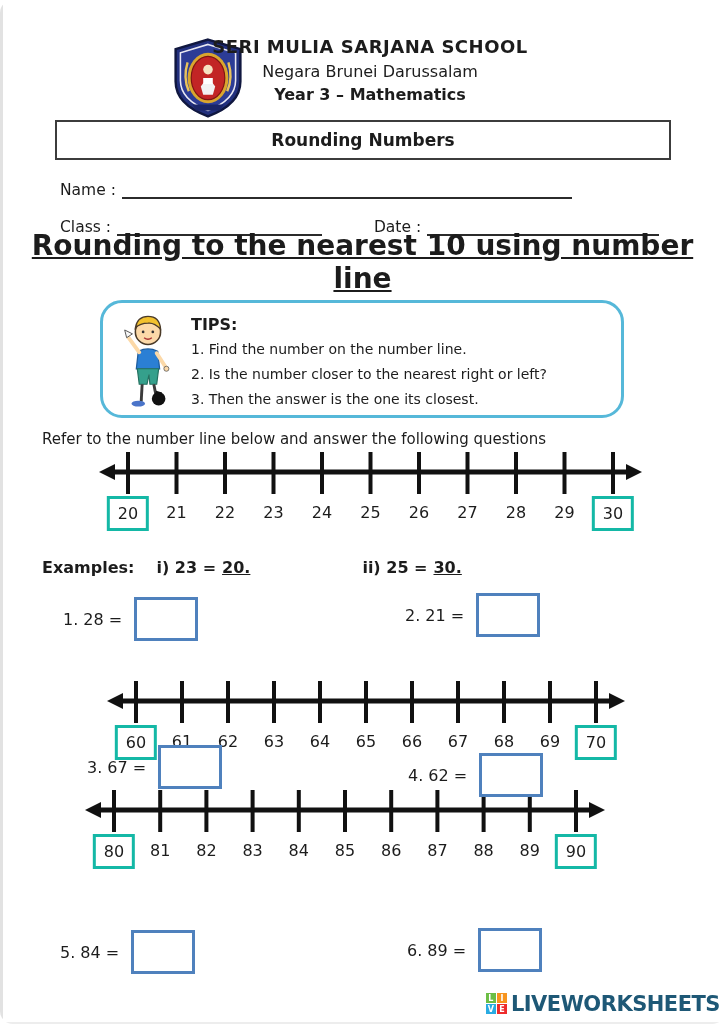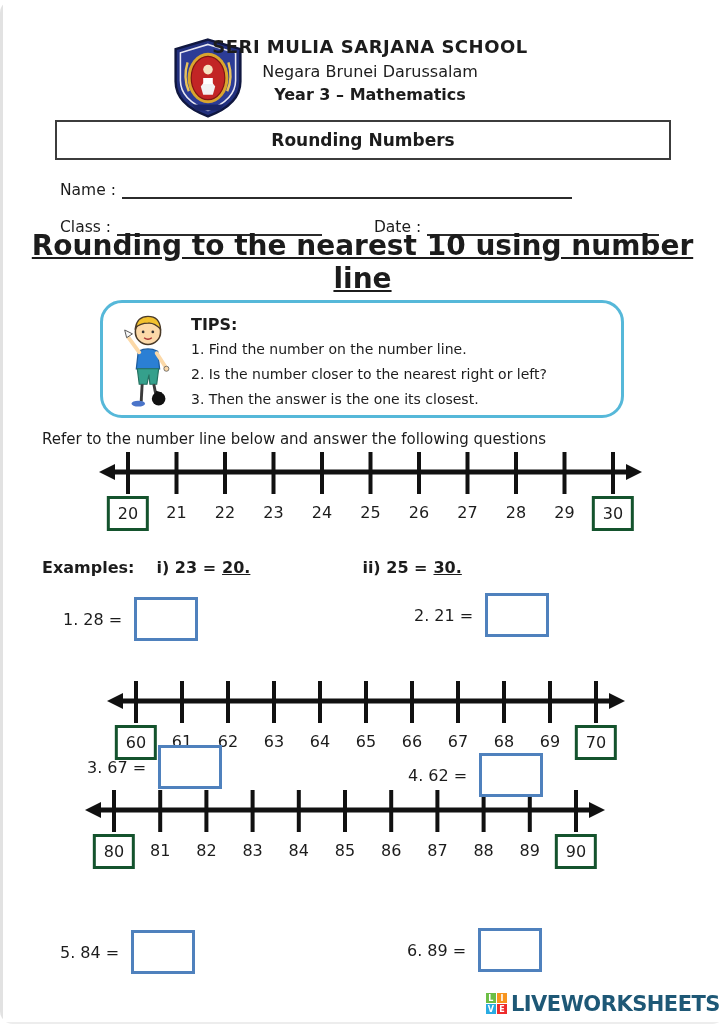--- a/index.html
+++ b/index.html
@@ -46,35 +46,35 @@
 
   .instruction { position:absolute; left:42px; top:430px; font-size:15px; }
 
   
   .numberline { position:absolute; height:100px; }
   .nl-label {
     position:absolute; top:53px; transform:translateX(-50%);
     font-size:16px; white-space:nowrap;
   }
   .nl-label.boxed {
-    top:46px; border:3px solid #14532d; background:#fff; padding:5px 8px;
+    top:46px; border:3px solid #14b8a6; background:#fff; padding:5px 8px;
   }
 
   
   .examples-row { position:absolute; left:42px; top:558px; display:flex; align-items:baseline; font-size:16px; font-weight:bold; }
   .examples-item1 { margin-left:22px; }
   .examples-item2 { margin-left:112px; }
   .example-answer { text-decoration:underline; margin-left:6px; }
 
   
   .q-block { position:absolute; display:flex; align-items:center; height:50px; }
   .q-label { font-size:16px; margin-right:12px; white-space:nowrap; }
   .answer-box { width:64px; height:44px; border:3px solid #4F81BD; background:#fff; box-sizing:border-box; }
   .q1 { left:63px;  top:594px; }
-  .q2 { left:414px; top:590px; }
+  .q2 { left:405px; top:590px; }
   .q3 { left:63px;  top:742px;margin-left:24px; }
   .q4 { left:408px; top:750px; }
   .q5 { left:60px;  top:927px; }
   .q6 { left:407px; top:925px; }
 
   
   .footer { position:absolute; right:5px; top:992px; display:flex; align-items:center; }
   .lw-grid { width:22px; height:22px; display:grid; grid-template-columns:10px 10px; grid-template-rows:10px 10px; gap:1px; margin-right:3px; }
   .lw-sq { color:#fff; font-size:8px; font-weight:bold; display:flex; align-items:center; justify-content:center; }
   .lw-brand { font-size:21px; font-weight:bold; color:#1E5876; letter-spacing:-0.5px; }

